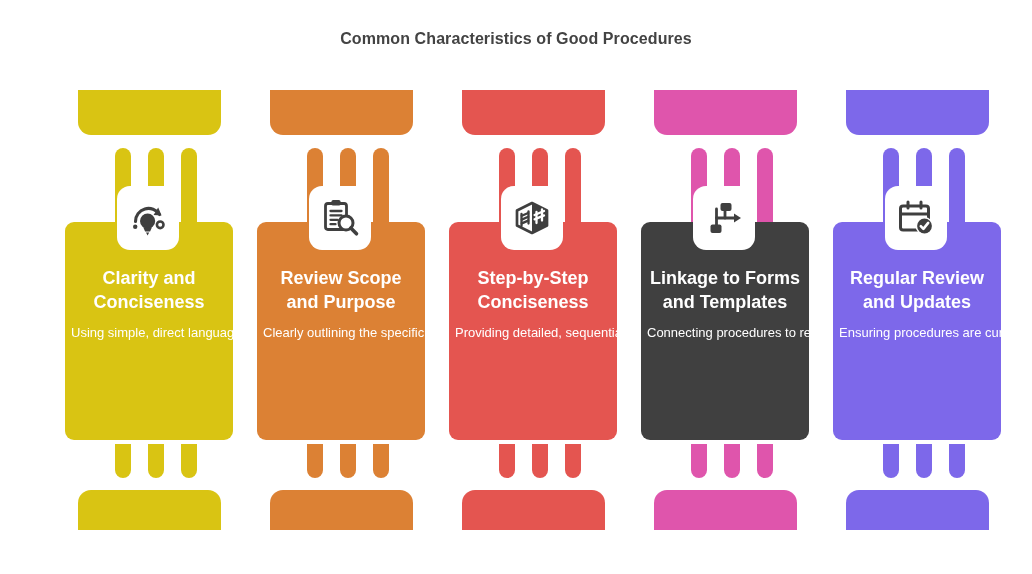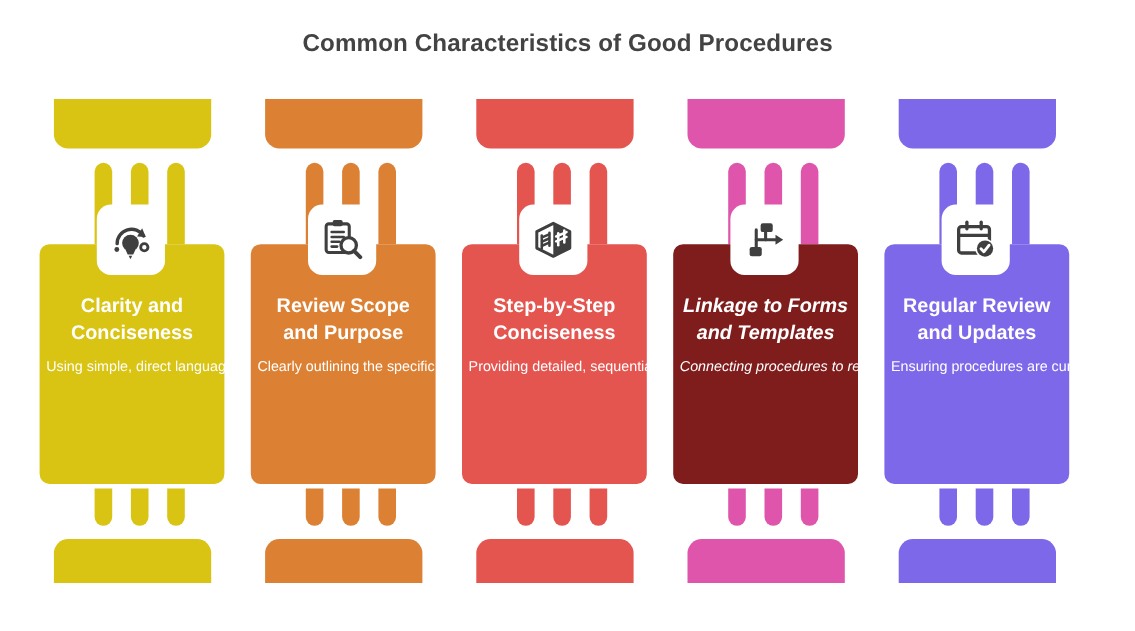--- a/index.html
+++ b/index.html
@@ -19,31 +19,31 @@
     background: #ffffff;
   }
 
   
   #page-title {
     position: absolute;
     left: 0;
     top: 24px;
     width: 1032px;
     text-align: center;
-    font-size: 22px;
+    font-size: 16px;
     font-weight: bold;
     color: #434343;
     letter-spacing: 0.1px;
     line-height: 30px;
   }
 
   
   #columns {
     position: absolute;
-    left: 31px;
+    left: 60px;
     top: 90px;
     width: 960px;
     height: 436px;
     display: flex;
     flex-direction: row;
   }
 
   .column {
     position: relative;
     width: 192px;
@@ -255,21 +255,21 @@
       <div class="cap-bottom" style="background: rgb(228, 85, 80);"></div>
     </div>
 
     <div class="column">
       <div class="cap-top" style="background: rgb(223, 85, 172);"></div>
       <div class="prongs upper">
         <div class="prong" style="background: rgb(223, 85, 172);"></div>
         <div class="prong" style="background: rgb(223, 85, 172);"></div>
         <div class="prong" style="background: rgb(223, 85, 172);"></div>
       </div>
-      <div class="card" style="background: #7f1d1d; font-style: italic;">
+      <div class="card" style="background: #404040;">
         <div class="card-title">Linkage to Forms and Templates</div>
         <div class="card-desc">Connecting procedures to relevant documents for consistency and record-keeping.</div>
       </div>
       <div class="icon-tile">
         <span>
           <svg width="40" height="40" viewBox="0 0 40 40">
             <g stroke="#3f3f3f" stroke-width="2.8" fill="none" stroke-linecap="round">
               <line x1="12.5" y1="11.0" x2="12.5" y2="29.0"></line>
               <line x1="12.5" y1="20.0" x2="31.0" y2="20.0"></line>
               <line x1="21.0" y1="20.0" x2="21.0" y2="11.5"></line>

